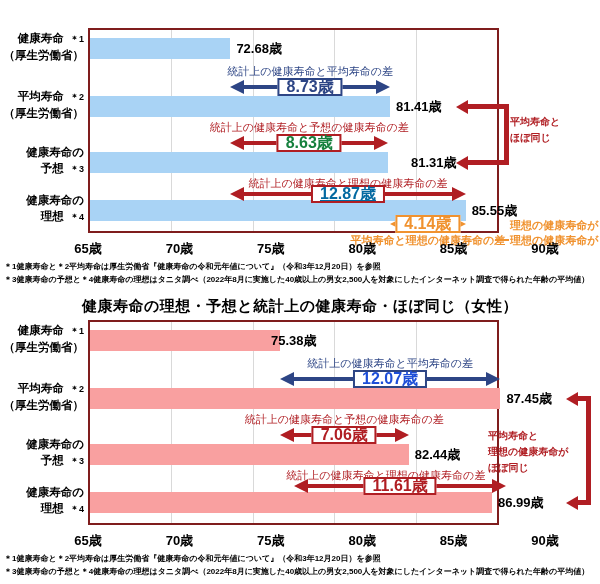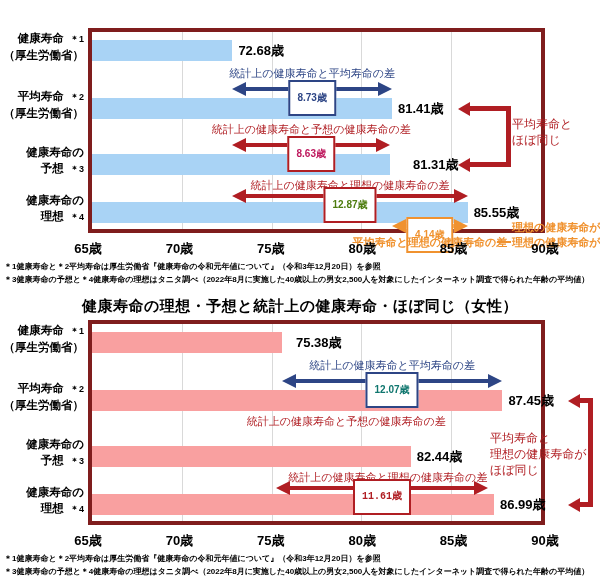--- a/index.html
+++ b/index.html
@@ -1,47 +1,47 @@
 <!DOCTYPE html>
 <html><head>
 <meta charset="utf-8">
 <style>
   *{box-sizing:border-box;margin:0;padding:0}
   html,body{width:600px;height:584px;background:#fff;
     font-family:"Liberation Sans","DejaVu Sans",sans-serif;color:#000}
   .chart{position:relative;width:600px;height:292px;overflow:visible}
   .chart-title{position:absolute;top:5px;left:0;width:100%;text-align:center;
     font-size:15px;font-weight:bold;letter-spacing:0.5px}
-  .plot{position:absolute;left:88px;top:28px;width:457px;height:205px;
-    border:4px solid #7f1d1d;background:#fff;overflow:visible}
+  .plot{position:absolute;left:88px;top:28px;width:411px;height:205px;
+    border:2px solid #7f1d1d;background:#fff;overflow:visible}
   .gridline{position:absolute;top:0;bottom:0;width:1px;background:#d9d9d9}
   .bar{position:absolute;left:0;height:21px}
   .val{position:absolute;height:21px;line-height:21px;font-size:13px;font-weight:bold;
     white-space:nowrap}
   .ylab{position:absolute;left:0;width:84px;height:34px;display:flex;flex-direction:column;
     justify-content:center;align-items:flex-end;font-size:11.5px;font-weight:bold;
     line-height:16px;white-space:nowrap;text-align:right}
   .ylab .mark{font-size:9px;margin-left:3px}
   .annlab{position:absolute;transform:translateX(-50%);font-size:11px;font-weight:normal;
     white-space:nowrap}
   .annlab2{position:absolute;font-size:11px;font-weight:bold;text-align:center;white-space:nowrap}
   .darrow{position:absolute;height:14px}
   .shaft{position:absolute;left:8px;right:8px;top:5px;height:4px}
   .head{position:absolute;width:0;height:0;top:0;
     border-top:7px solid transparent;border-bottom:7px solid transparent}
   .head.l{left:0;border-right-width:14px;border-right-style:solid}
   .head.r{right:0;border-left-width:14px;border-left-style:solid}
   .vbox{position:absolute;left:50%;top:-2px;transform:translateX(-50%);background:#fff;
-    border:2px solid;font-size:10px;font-weight:bold;line-height:14px;padding:9px 7px;
+    border:2px solid;font-size:16px;font-weight:bold;line-height:14px;padding:0 7px;
     white-space:nowrap}
   .bhead{position:absolute;width:0;height:0;
     border-top:7px solid transparent;border-bottom:7px solid transparent;
     border-right-width:12px;border-right-style:solid}
   .bline{position:absolute}
-  .bracket-text{position:absolute;font-size:12px;font-weight:normal;line-height:16px;
+  .bracket-text{position:absolute;font-size:10px;font-weight:bold;line-height:16px;
     white-space:nowrap}
   .side-note{position:absolute;font-size:11px;font-weight:bold;line-height:15px;
     white-space:nowrap}
   .dash{position:absolute}
   .xtick{position:absolute;transform:translateX(-50%);font-size:13px;font-weight:bold;
     white-space:nowrap}
   .footnotes{position:absolute;left:4px;top:260px;font-size:8px;font-weight:bold;
     line-height:13px;white-space:nowrap}
 </style>
 </head>
@@ -66,28 +66,28 @@
         <div class="shaft" style="background: rgb(45, 69, 133);"></div>
         <div class="head l" style="border-right-color: rgb(45, 69, 133);"></div>
         <div class="head r" style="border-left-color: rgb(45, 69, 133);"></div>
         <div class="vbox" style="border-color: rgb(45, 69, 133); color: rgb(45, 69, 133);">8.73歳</div>
       </div>
       <div class="annlab" style="left: 219.269px; top: 90px; color: rgb(176, 30, 35);">統計上の健康寿命と予想の健康寿命の差</div>
       <div class="darrow" style="left: 140.39px; width: 157.756px; top: 106px;">
         <div class="shaft" style="background: rgb(176, 30, 35);"></div>
         <div class="head l" style="border-right-color: rgb(176, 30, 35);"></div>
         <div class="head r" style="border-left-color: rgb(176, 30, 35);"></div>
-        <div class="vbox" style="border-color: rgb(176, 30, 35); color: #be185d;">8.63歳</div>
+        <div class="vbox" style="border-color: rgb(176, 30, 35); color: #15803d;">8.63歳</div>
       </div>
       <div class="annlab" style="left: 258.022px; top: 146px; color: rgb(176, 30, 35);">統計上の健康寿命と理想の健康寿命の差</div>
       <div class="darrow" style="left: 140.39px; width: 235.264px; top: 157px;">
         <div class="shaft" style="background: rgb(176, 30, 35);"></div>
         <div class="head l" style="border-right-color: rgb(176, 30, 35);"></div>
         <div class="head r" style="border-left-color: rgb(176, 30, 35);"></div>
-        <div class="vbox" style="border-color: rgb(176, 30, 35); color: #4d7c0f;">12.87歳</div>
+        <div class="vbox" style="border-color: rgb(176, 30, 35); color: #0369a1; text-decoration: underline;">12.87歳</div>
       </div>
       <div class="bhead" style="left: 366px; top: 69.5px; border-right-color: rgb(176, 30, 35);"></div>
       <div class="bhead" style="left: 366px; top: 125.5px; border-right-color: rgb(176, 30, 35);"></div>
       <div class="bline" style="left: 377px; width: 42px; top: 74px; height: 5px; background: rgb(176, 30, 35);"></div>
       <div class="bline" style="left: 377px; width: 42px; top: 130px; height: 5px; background: rgb(176, 30, 35);"></div>
       <div class="bline" style="left: 414px; top: 74px; height: 61px; width: 5px; background: rgb(176, 30, 35);"></div>
       <div class="bracket-text" style="left: 420px; top: 84px; color: rgb(176, 30, 35);">
         <div>平均寿命と</div>
         <div>ほぼ同じ</div>
       </div>
@@ -133,37 +133,43 @@
   </div>
 
 <div class="chart">
   <div class="chart-title">健康寿命の理想・予想と統計上の健康寿命・ほぼ同じ（女性）</div>
   <div class="plot">
       <div class="gridline" style="left: 20%; background: rgb(217, 217, 217);"></div>
       <div class="gridline" style="left: 40%; background: rgb(217, 217, 217);"></div>
       <div class="gridline" style="left: 60%; background: rgb(217, 217, 217);"></div>
       <div class="gridline" style="left: 80%; background: rgb(217, 217, 217);"></div>
       <div class="bar" style="top: 8px; width: 189.746px; background: rgb(249, 160, 160);"></div>
-      <div class="val" style="top: 8px; left: 204px;">75.38歳</div>
+      <div class="val" style="top: 8px; left: 181px;">75.38歳</div>
       <div class="bar" style="top: 66px; width: 410.386px; background: rgb(249, 160, 160);"></div>
       <div class="val" style="top: 66px; left: 416.386px;">87.45歳</div>
       <div class="bar" style="top: 122px; width: 318.803px; background: rgb(249, 160, 160);"></div>
       <div class="val" style="top: 122px; left: 324.803px;">82.44歳</div>
       <div class="bar" style="top: 170px; width: 401.977px; background: rgb(249, 160, 160);"></div>
       <div class="val" style="top: 170px; left: 407.977px;">86.99歳</div>
       <div class="annlab" style="left: 300.066px; top: 34px; color: rgb(45, 69, 133);">統計上の健康寿命と平均寿命の差</div>
       <div class="darrow" style="left: 189.746px; width: 220.64px; top: 50px;">
         <div class="shaft" style="background: rgb(45, 69, 133);"></div>
         <div class="head l" style="border-right-color: rgb(45, 69, 133);"></div>
         <div class="head r" style="border-left-color: rgb(45, 69, 133);"></div>
-        <div class="vbox" style="border-color: rgb(45, 69, 133); color: #0f766e;">12.07歳</div>
+        <div class="vbox" style="border-color: rgb(45, 69, 133); color: #1d4ed8;">12.07歳</div>
       </div>
       <div class="annlab" style="left: 254.275px; top: 90px; color: rgb(176, 30, 35);">統計上の健康寿命と予想の健康寿命の差</div>
+      <div class="darrow" style="left: 189.746px; width: 129.057px; top: 106px;">
+        <div class="shaft" style="background: rgb(176, 30, 35);"></div>
+        <div class="head l" style="border-right-color: rgb(176, 30, 35);"></div>
+        <div class="head r" style="border-left-color: rgb(176, 30, 35);"></div>
+        <div class="vbox" style="border-color: rgb(176, 30, 35); color: rgb(176, 30, 35);">7.06歳</div>
+      </div>
       <div class="annlab" style="left: 295.862px; top: 146px; color: rgb(176, 30, 35);">統計上の健康寿命と理想の健康寿命の差</div>
-      <div class="darrow" style="left: 184px; width: 212.231px; top: 157px; font-family: Liberation Mono, monospace;">
+      <div class="darrow" style="left: 204px; width: 212.231px; top: 157px;">
         <div class="shaft" style="background: rgb(176, 30, 35);"></div>
         <div class="head l" style="border-right-color: rgb(176, 30, 35);"></div>
         <div class="head r" style="border-left-color: rgb(176, 30, 35);"></div>
         <div class="vbox" style="border-color: rgb(176, 30, 35); color: rgb(176, 30, 35);">11.61歳</div>
       </div>
       <div class="bhead" style="left: 476px; top: 69.5px; border-right-color: rgb(176, 30, 35);"></div>
       <div class="bhead" style="left: 476px; top: 173.5px; border-right-color: rgb(176, 30, 35);"></div>
       <div class="bline" style="left: 487px; width: 14px; top: 74px; height: 5px; background: rgb(176, 30, 35);"></div>
       <div class="bline" style="left: 487px; width: 14px; top: 178px; height: 5px; background: rgb(176, 30, 35);"></div>
       <div class="bline" style="left: 496px; top: 74px; height: 109px; width: 5px; background: rgb(176, 30, 35);"></div>

